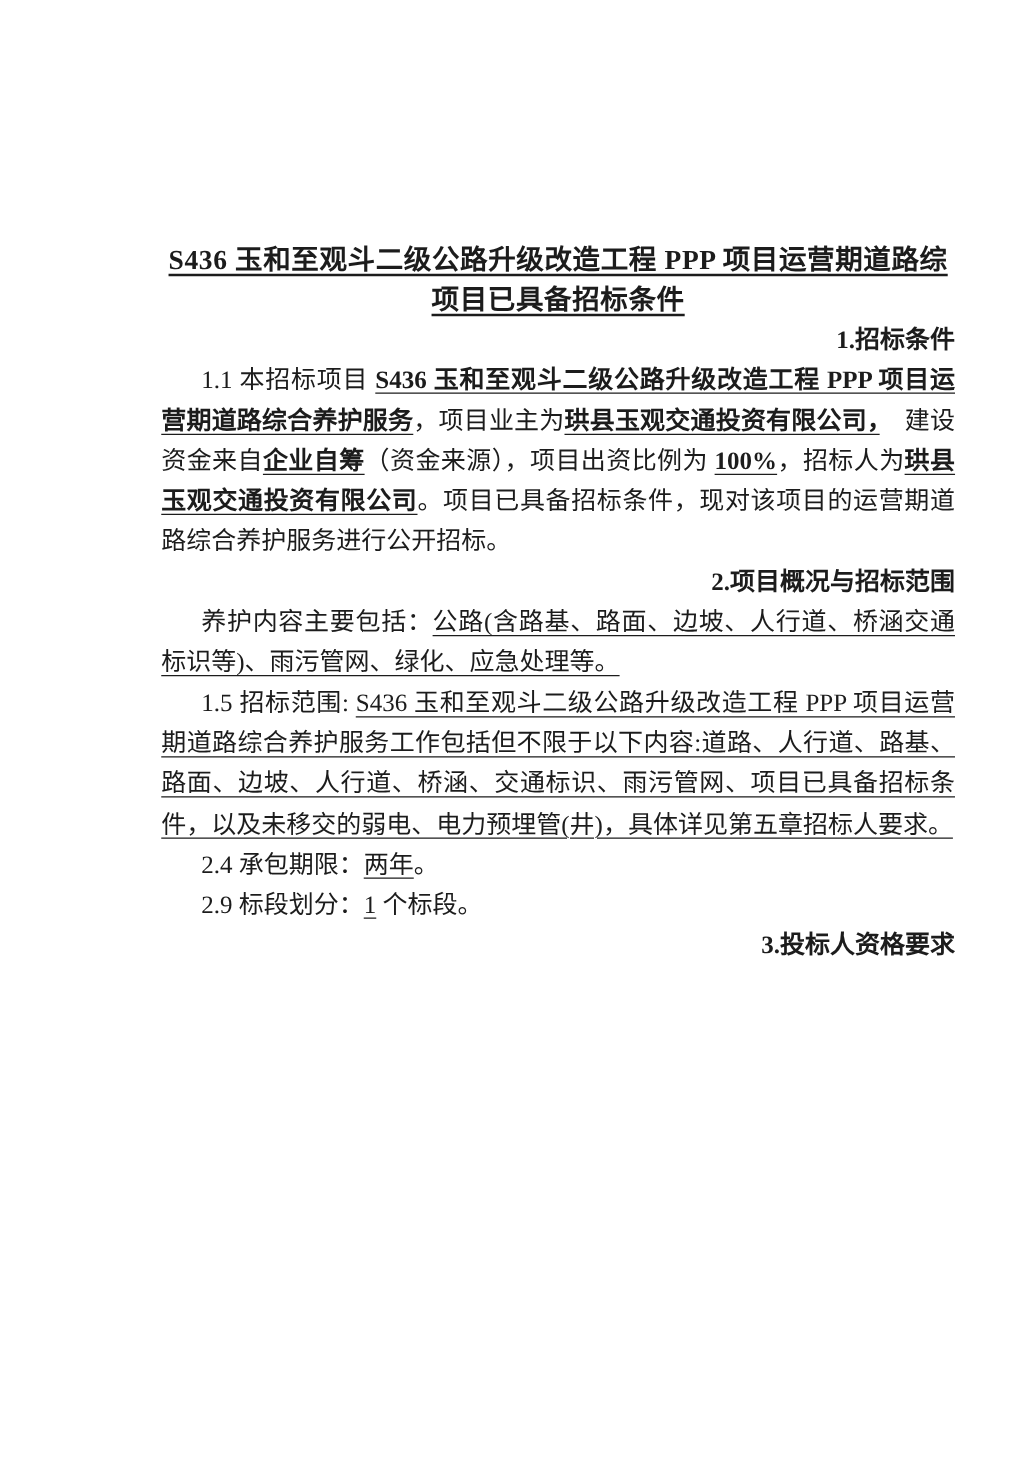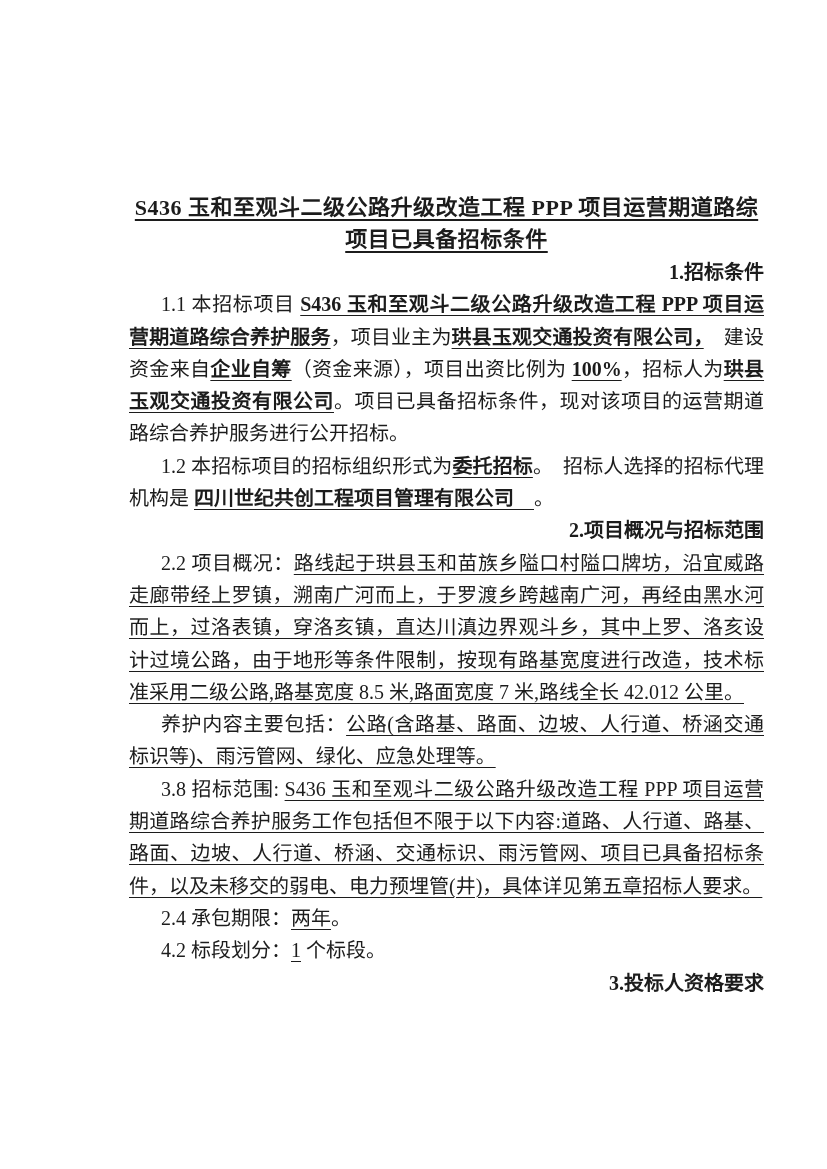--- a/index.html
+++ b/index.html
@@ -61,22 +61,20 @@
 <body>
 
 <div class="page" data-name="document-page">
   <div class="doc-title" data-name="document-title">
     <div class="t-line" data-name="title-line-1">S436 玉和至观斗二级公路升级改造工程 PPP 项目运营期道路综</div>
     <div class="t-line" data-name="title-line-2">项目已具备招标条件</div>
   </div>
   <div id="doc-body" data-name="document-body">
       <div class="block heading" data-name="heading-1"><span class="h-num" data-name="heading-1-number">1.</span><span data-name="heading-1-label">招标条件</span></div>
       <div class="block para" data-name="para-1-1"><span class="" data-name="text-run">1.1 本招标项目 </span><span class="b u" data-name="text-run">S436 玉和至观斗二级公路升级改造工程 PPP 项目运营期道路综合养护服务</span><span class="" data-name="text-run">，项目业主为</span><span class="b u" data-name="text-run">珙县玉观交通投资有限公司，</span><span class="" data-name="text-run">　建设资金来自</span><span class="b u" data-name="text-run">企业自筹</span><span class="" data-name="text-run">（资金来源），项目出资比例为 </span><span class="b u" data-name="text-run">100%</span><span class="" data-name="text-run">，招标人为</span><span class="b u" data-name="text-run">珙县玉观交通投资有限公司</span><span class="" data-name="text-run">。项目已具备招标条件，现对该项目的运营期道路综合养护服务进行公开招标。</span></div>
-      <div class="block para" data-name="para-1-2"><span class="" data-name="text-run">1.2 本招标项目的招标组织形式为</span><span class="b u" data-name="text-run">委托招标</span><span class="" data-name="text-run">。　招标人选择的招标代理机构是 </span><span class="b u" data-name="text-run">四川世纪共创工程项目管理有限公司</span><span class="u" data-name="text-run">　</span><span class="" data-name="text-run">。</span></div>
       <div class="block heading" data-name="heading-2"><span class="h-num" data-name="heading-2-number">2.</span><span data-name="heading-2-label">项目概况与招标范围</span></div>
-      <div class="block para" data-name="para-2-2"><span class="" data-name="text-run">2.2 项目概况：</span><span class="u" data-name="text-run">路线起于珙县玉和苗族乡隘口村隘口牌坊，沿宜威路走廊带经上罗镇，溯南广河而上，于罗渡乡跨越南广河，再经由黑水河而上，过洛表镇，穿洛亥镇，直达川滇边界观斗乡，其中上罗、洛亥设计过境公路，由于地形等条件限制，按现有路基宽度进行改造，技术标准采用二级公路,路基宽度 8.5 米,路面宽度 7 米,路线全长 42.012 公里。</span></div>
       <div class="block para" data-name="para-maintenance-scope"><span class="" data-name="text-run">养护内容主要包括：</span><span class="u" data-name="text-run">公路(含路基、路面、边坡、人行道、桥涵交通标识等)、雨污管网、绿化、应急处理等。</span></div>
-      <div class="block para" data-name="para-2-3"><span class="" data-name="text-run">3.8 招标范围: </span><span class="u" data-name="text-run">S436 玉和至观斗二级公路升级改造工程 PPP 项目运营期道路综合养护服务工作包括但不限于以下内容:道路、人行道、路基、路面、边坡、人行道、桥涵、交通标识、雨污管网、项目已具备招标条件，以及未移交的弱电、电力预埋管(井)，具体详见第五章招标人要求。</span></div>
+      <div class="block para" data-name="para-2-3"><span class="" data-name="text-run">1.5 招标范围: </span><span class="u" data-name="text-run">S436 玉和至观斗二级公路升级改造工程 PPP 项目运营期道路综合养护服务工作包括但不限于以下内容:道路、人行道、路基、路面、边坡、人行道、桥涵、交通标识、雨污管网、项目已具备招标条件，以及未移交的弱电、电力预埋管(井)，具体详见第五章招标人要求。</span></div>
       <div class="block para" data-name="para-2-4"><span class="" data-name="text-run">2.4 承包期限：</span><span class="u" data-name="text-run">两年</span><span class="" data-name="text-run">。</span></div>
-      <div class="block para" data-name="para-2-6"><span class="" data-name="text-run">4.2 标段划分：</span><span class="u" data-name="text-run">1</span><span class="" data-name="text-run"> 个标段。</span></div>
+      <div class="block para" data-name="para-2-6"><span class="" data-name="text-run">2.9 标段划分：</span><span class="u" data-name="text-run">1</span><span class="" data-name="text-run"> 个标段。</span></div>
       <div class="block heading" data-name="heading-3"><span class="h-num" data-name="heading-3-number">3.</span><span data-name="heading-3-label">投标人资格要求</span></div>
     </div>
 </div>
 
 </body></html>

